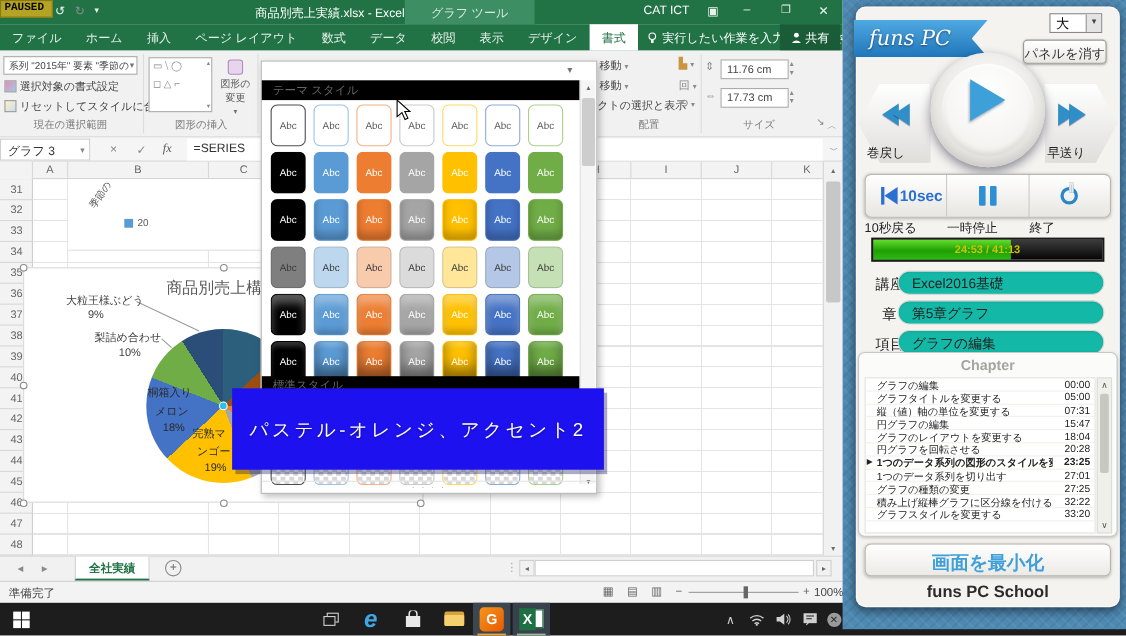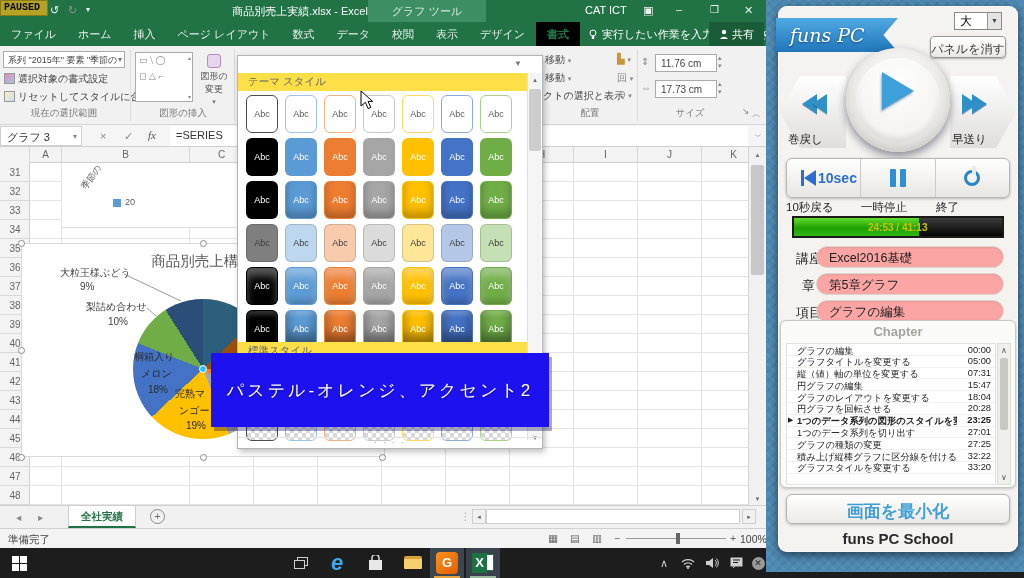--- a/index.html
+++ b/index.html
@@ -8,21 +8,21 @@
   #root { position:relative; width:1024px; height:578px; background:#fff; overflow:hidden; }
   .abs { position:absolute; }
 
   
   #excel { position:absolute; left:0; top:0; width:766px; height:548px; background:#f1f1f1; }
   #titlebar { position:absolute; left:0; top:0; width:766px; height:22px; background:#217346; color:#fff; font-size:11px; }
   .qat-ic { color:#e8f1ec; font-size:11px; }
   #ctx-bg { position:absolute; left:368px; top:0; width:118px; height:22px; background:#3d8f63; }
   #tabsrow { position:absolute; left:0; top:22px; width:766px; height:24px; background:#217346; display:flex; align-items:stretch; }
   .tab { color:#e6f0ea; font-size:11px; padding:5px 11px 0 11px; white-space:nowrap; }
-  .tab.active { background:#000000; color:#217346; font-weight:bold; }
+  .tab.active { background:#ffffff; color:#217346; font-weight:normal; }
   #tellme { color:#fff; font-size:11px; padding:5px 8px; white-space:nowrap; }
   #share { position:absolute; right:2px; top:0; height:24px; color:#fff; font-size:11px; padding:5px 10px; background:#1a5c38; }
 
   #ribbon { position:absolute; left:0; top:46px; width:766px; height:79px; background:#f1f1f1; border-bottom:1px solid #d5d5d5; font-size:10px; color:#444; }
   .rb-divider { position:absolute; top:3px; width:1px; height:72px; background:#dcdcdc; }
   .grp-label { position:absolute; color:#7a7a7a; font-size:9.5px; text-align:center; }
   .rb-box { border:1px solid #ababab; background:#fff; }
   .rb-ic { display:inline-block; width:11px; height:11px; margin-right:3px; vertical-align:-2px; }
   .dim { color:#8a8a8a; }
 
@@ -44,21 +44,21 @@
   #upperchart { position:absolute; left:62px; top:163px; width:323px; height:65px; background:#fff; border-bottom:1px solid #e0e0e0; }
   #piechart { position:absolute; left:21px; top:243px; width:364px; height:214px; background:#fff; border:1px solid #d9d9d9; }
   .handle { position:absolute; width:7px; height:7px; background:#fff; border:1px solid #8a8a8a; border-radius:50%; }
   #pie { position:absolute; left:111px; top:55px; width:140px; height:140px; border-radius:50%; }
   .pielbl { position:absolute; font-size:10px; color:#404040; white-space:nowrap; }
   .pielbl.dark { color:#2b2b2b; }
   #charttitle { position:absolute; left:60px; top:8px; width:240px; text-align:center; font-size:14.5px; color:#595959; }
 
   
   #gallery { position:absolute; left:237px; top:55px; width:306px; height:394px; background:#fff; border:1px solid #b5b5b5; box-shadow:2px 3px 6px rgba(0,0,0,.25); z-index:50; }
-  .gal-hdr { position:absolute; left:0; width:289px; background:#fde047; color:#666; font-size:10.5px; padding:2px 0 2px 10px; }
+  .gal-hdr { position:absolute; left:0; width:289px; background:#000000; color:#666; font-size:10.5px; padding:2px 0 2px 10px; }
   .sw { position:absolute; width:32px; height:38px; border-radius:6px; font-size:9px; display:flex; align-items:center; justify-content:center; border:1px solid transparent; }
   .sw.std { height:37px; background:
       repeating-conic-gradient(#d8d8d8 0% 25%, #ffffff 0% 50%) 0 0/8px 8px; }
   #gal-scroll { position:absolute; right:1px; top:17px; width:14px; bottom:8px; background:#f5f5f5; border-left:1px solid #e0e0e0; }
   .gal-arrow { position:absolute; left:0; width:14px; height:14px; color:#6a6a6a; font-size:7px; text-align:center; padding-top:3px; }
   #gal-grip { position:absolute; left:0; bottom:0; width:304px; height:11px; border-top:1px solid #e4e4e4; color:#9a9a9a; text-align:center; font-size:8px; letter-spacing:2px; line-height:9px; }
 
   
   #caption { position:absolute; left:211px; top:353px; width:338px; height:74px; background:#1d12ef; z-index:60;
     box-shadow:3px 4px 0 rgba(15,15,90,.35); display:flex; align-items:center; justify-content:center; }
@@ -102,21 +102,21 @@
     box-shadow:0 4px 10px rgba(0,0,30,.45), inset 0 -4px 8px rgba(0,0,0,.08); }
   #bigplay .inner { position:absolute; left:10px; top:10px; width:84px; height:84px; border-radius:50%;
     background:radial-gradient(circle at 50% 30%, #ffffff, #efeeea); box-shadow:inset 0 2px 4px rgba(255,255,255,.9), inset 0 -3px 6px rgba(0,0,0,.12); }
   #playtri { position:absolute; left:36px; top:24px; width:0; height:0;
     border-top:19px solid transparent; border-bottom:19px solid transparent; border-left:32px solid #3da0d8;
     filter:drop-shadow(-1px 2px 1px rgba(0,30,80,.35)); }
   #progress { position:absolute; left:14px; top:210px; width:212px; height:22px; background:linear-gradient(180deg,#3c3c3c,#050505); border:2px solid #1a1a1a; }
   #progfill { position:absolute; left:0; top:0; height:100%; background:linear-gradient(180deg,#63dd2d,#1fa004 55%,#2db814); }
   #progtext { position:absolute; top:4px; font-size:10px; font-weight:bold; color:#c9c400; white-space:nowrap; }
   .fldlbl { position:absolute; left:18px; font-size:13px; color:#222; }
-  .fldval { position:absolute; left:38px; width:188px; height:22px; background:#fca5a5; border:1px solid #d8d7d2; border-radius:11px; font-size:12.5px; color:#222; padding:3px 0 0 12px; box-shadow:inset 0 1px 2px rgba(0,0,0,.08); }
+  .fldval { position:absolute; left:38px; width:188px; height:22px; background:#14b8a6; border:1px solid #d8d7d2; border-radius:11px; font-size:12.5px; color:#222; padding:3px 0 0 12px; box-shadow:inset 0 1px 2px rgba(0,0,0,.08); }
   #chapterbox { position:absolute; left:2px; top:314px; width:236px; height:168px; background:#fbfbf9; border:1px solid #c9c8c2; border-radius:6px; box-shadow:0 1px 3px rgba(0,0,0,.2); }
   #chap-hdr { text-align:center; font-weight:bold; color:#a5a5a0; font-size:13px; padding-top:3px; }
   #chap-list { position:absolute; left:5px; top:22px; width:210px; height:142px; background:#fff; border:1px solid #e2e2de; overflow:hidden; }
   .chap-row { position:relative; height:11.8px; font-size:9.3px; color:#222; white-space:nowrap; border-bottom:1px solid #f0f0ec; }
   .chap-row .t { position:absolute; left:10px; top:0.5px; max-width:160px; overflow:hidden; }
   .chap-row .tm { position:absolute; right:4px; top:0.5px; }
   .chap-row.cur { font-weight:bold; }
   .chap-row.cur::before { content:"▶"; position:absolute; left:1px; top:1px; font-size:7px; color:#222; }
   #chap-scroll { position:absolute; right:4px; top:22px; width:14px; height:142px; background:#efefec; border:1px solid #ddddd8; font-size:8px; color:#555; }
   #minimize { position:absolute; left:8px; top:488px; width:224px; height:30px; border-radius:6px;

